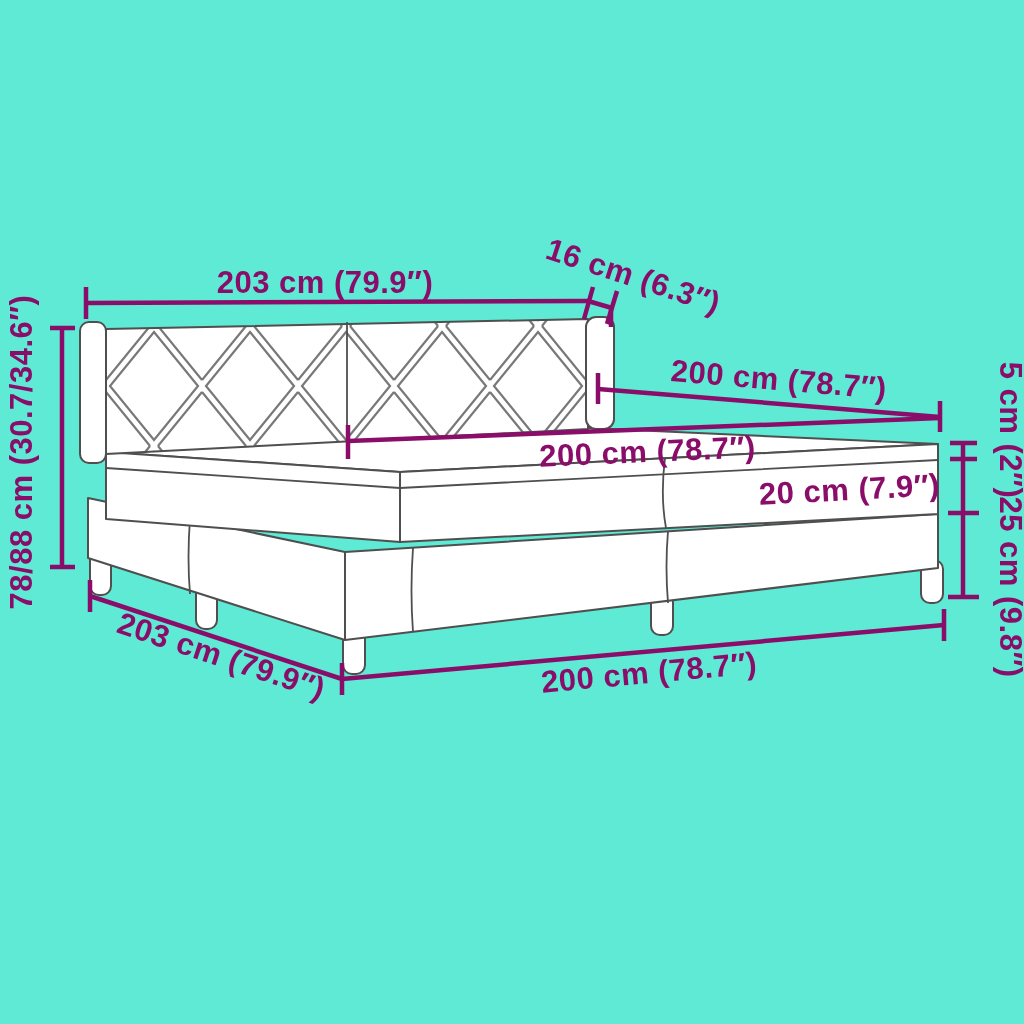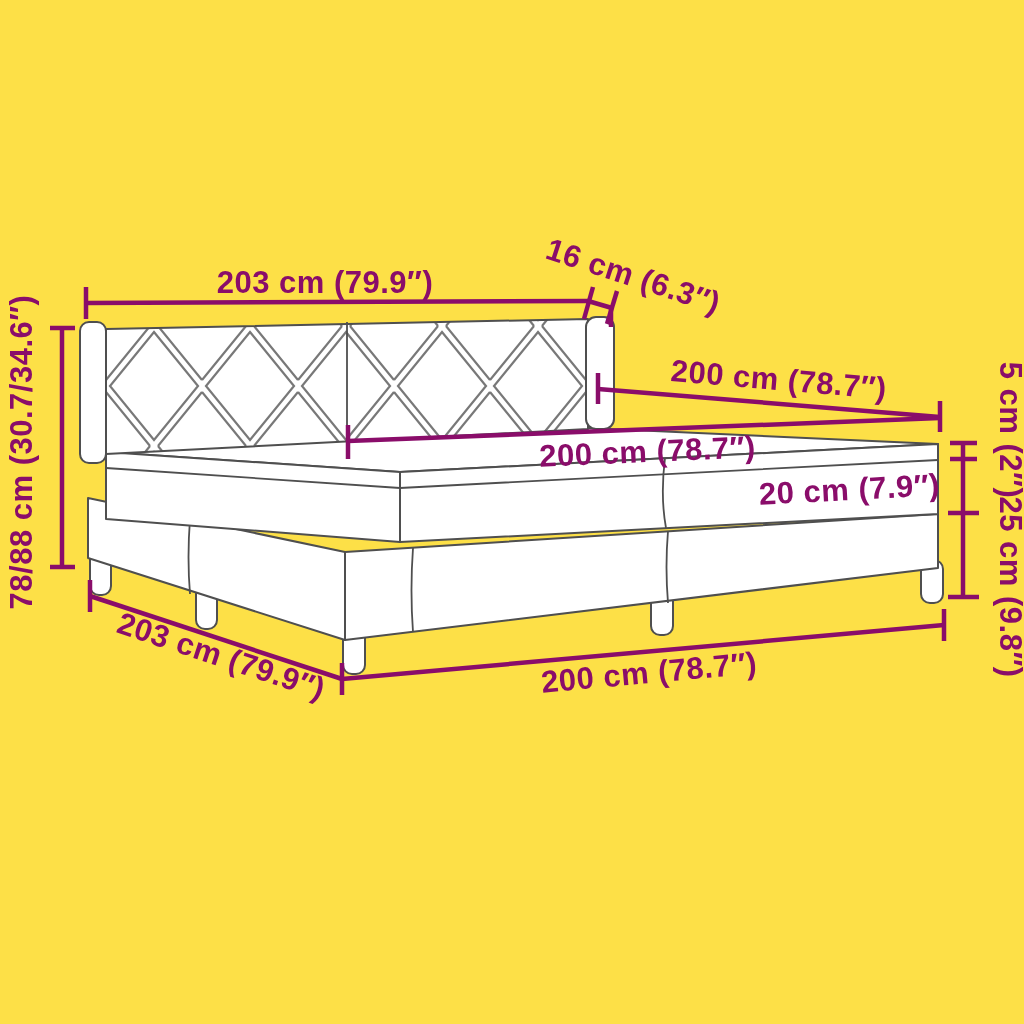--- a/index.html
+++ b/index.html
@@ -7,21 +7,21 @@
     padding: 0;
     background: #ffffff;
     width: 1024px;
     height: 1024px;
     overflow: hidden;
   }
   .stage {
     position: relative;
     width: 1024px;
     height: 1024px;
-    background: #fde047;
+    background: #5eead4;
     font-family: "Liberation Sans", sans-serif;
   }
   svg { display: block; }
   .dim-text {
     font-family: "Liberation Sans", sans-serif;
     font-weight: bold;
     font-size: 31px;
     letter-spacing: 0.5px;
   }
   .outline { fill: #ffffff; stroke: #4f4f4f; stroke-width: 2; stroke-linejoin: round; }

